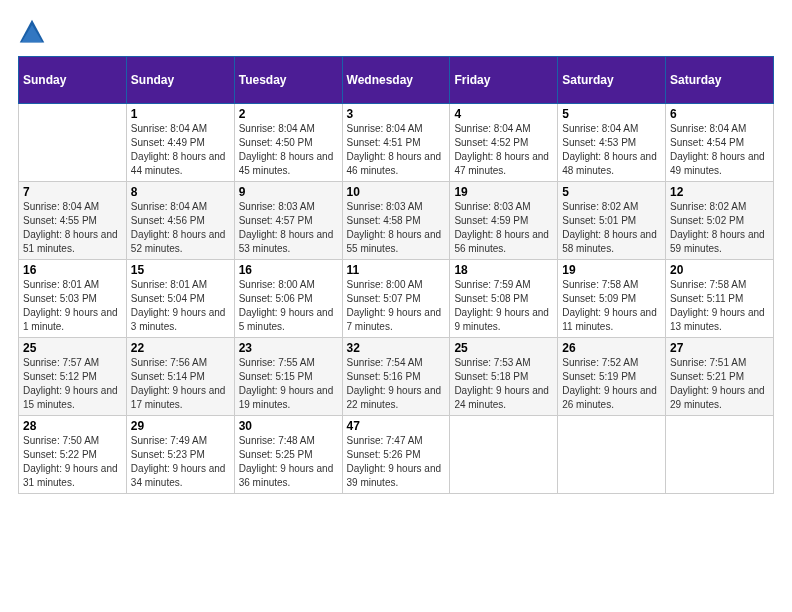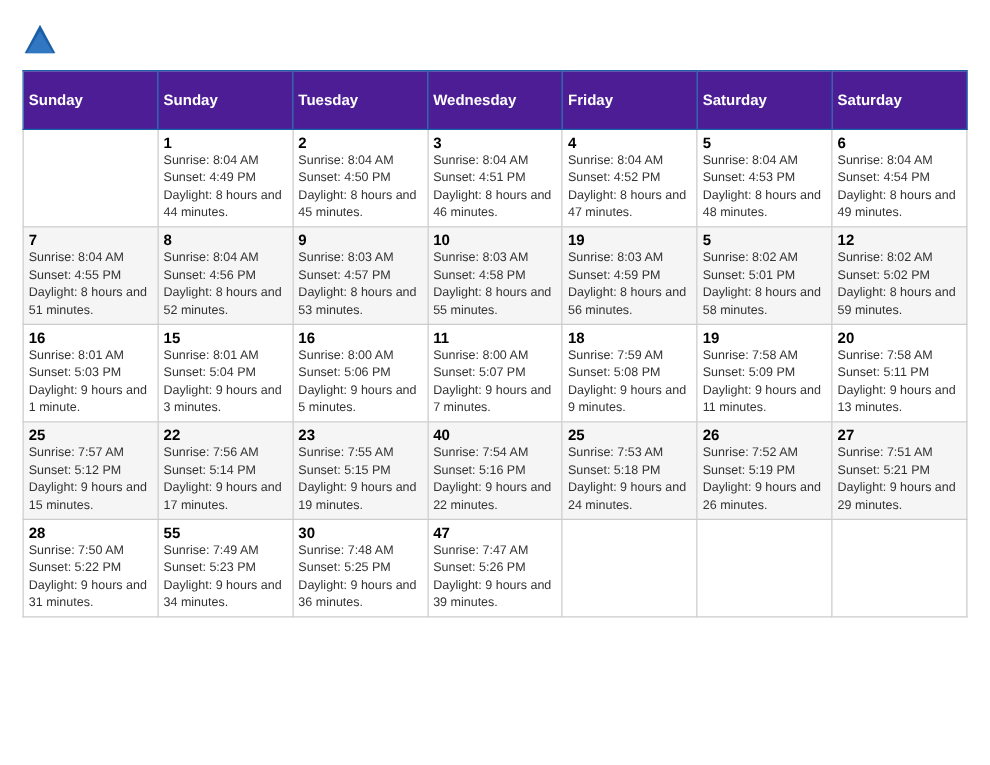--- a/index.html
+++ b/index.html
@@ -222,21 +222,21 @@
           </td>
           <td>
             <span class="day-number">22</span>
             <div class="day-info">Sunrise: 7:56 AM<br>Sunset: 5:14 PM<br>Daylight: 9 hours and 17 minutes.</div>
           </td>
           <td>
             <span class="day-number">23</span>
             <div class="day-info">Sunrise: 7:55 AM<br>Sunset: 5:15 PM<br>Daylight: 9 hours and 19 minutes.</div>
           </td>
           <td>
-            <span class="day-number">40</span>
+            <span class="day-number">32</span>
             <div class="day-info">Sunrise: 7:54 AM<br>Sunset: 5:16 PM<br>Daylight: 9 hours and 22 minutes.</div>
           </td>
           <td>
             <span class="day-number">25</span>
             <div class="day-info">Sunrise: 7:53 AM<br>Sunset: 5:18 PM<br>Daylight: 9 hours and 24 minutes.</div>
           </td>
           <td>
             <span class="day-number">26</span>
             <div class="day-info">Sunrise: 7:52 AM<br>Sunset: 5:19 PM<br>Daylight: 9 hours and 26 minutes.</div>
           </td>
@@ -244,21 +244,21 @@
             <span class="day-number">27</span>
             <div class="day-info">Sunrise: 7:51 AM<br>Sunset: 5:21 PM<br>Daylight: 9 hours and 29 minutes.</div>
           </td>
         </tr>
         <tr>
           <td>
             <span class="day-number">28</span>
             <div class="day-info">Sunrise: 7:50 AM<br>Sunset: 5:22 PM<br>Daylight: 9 hours and 31 minutes.</div>
           </td>
           <td>
-            <span class="day-number">55</span>
+            <span class="day-number">29</span>
             <div class="day-info">Sunrise: 7:49 AM<br>Sunset: 5:23 PM<br>Daylight: 9 hours and 34 minutes.</div>
           </td>
           <td>
             <span class="day-number">30</span>
             <div class="day-info">Sunrise: 7:48 AM<br>Sunset: 5:25 PM<br>Daylight: 9 hours and 36 minutes.</div>
           </td>
           <td>
             <span class="day-number">47</span>
             <div class="day-info">Sunrise: 7:47 AM<br>Sunset: 5:26 PM<br>Daylight: 9 hours and 39 minutes.</div>
           </td>

